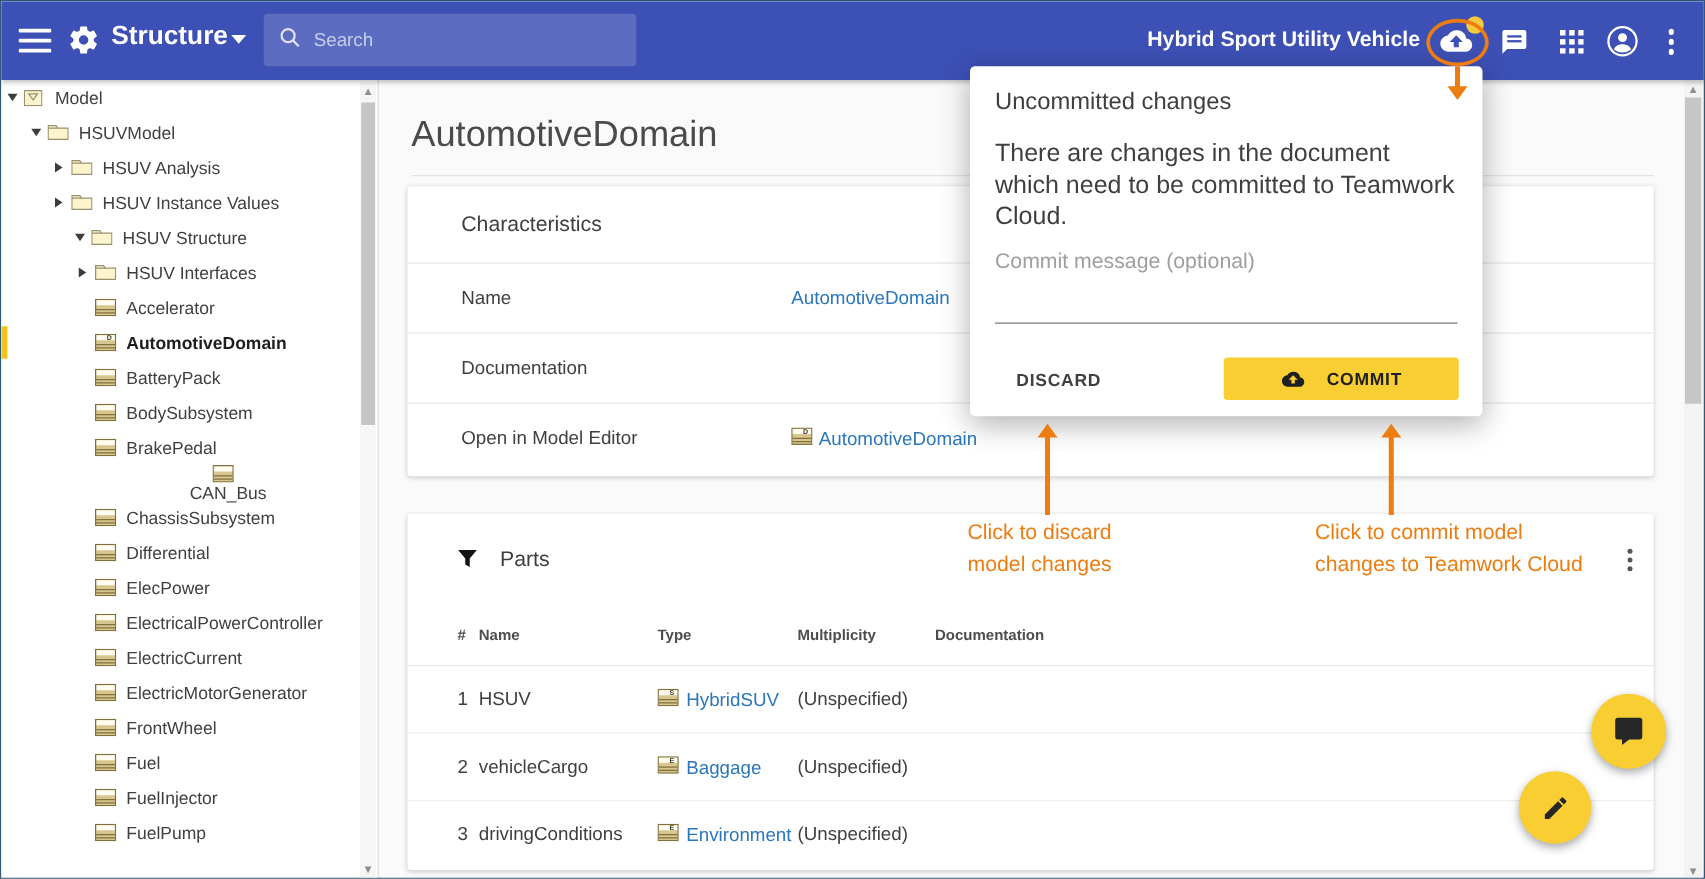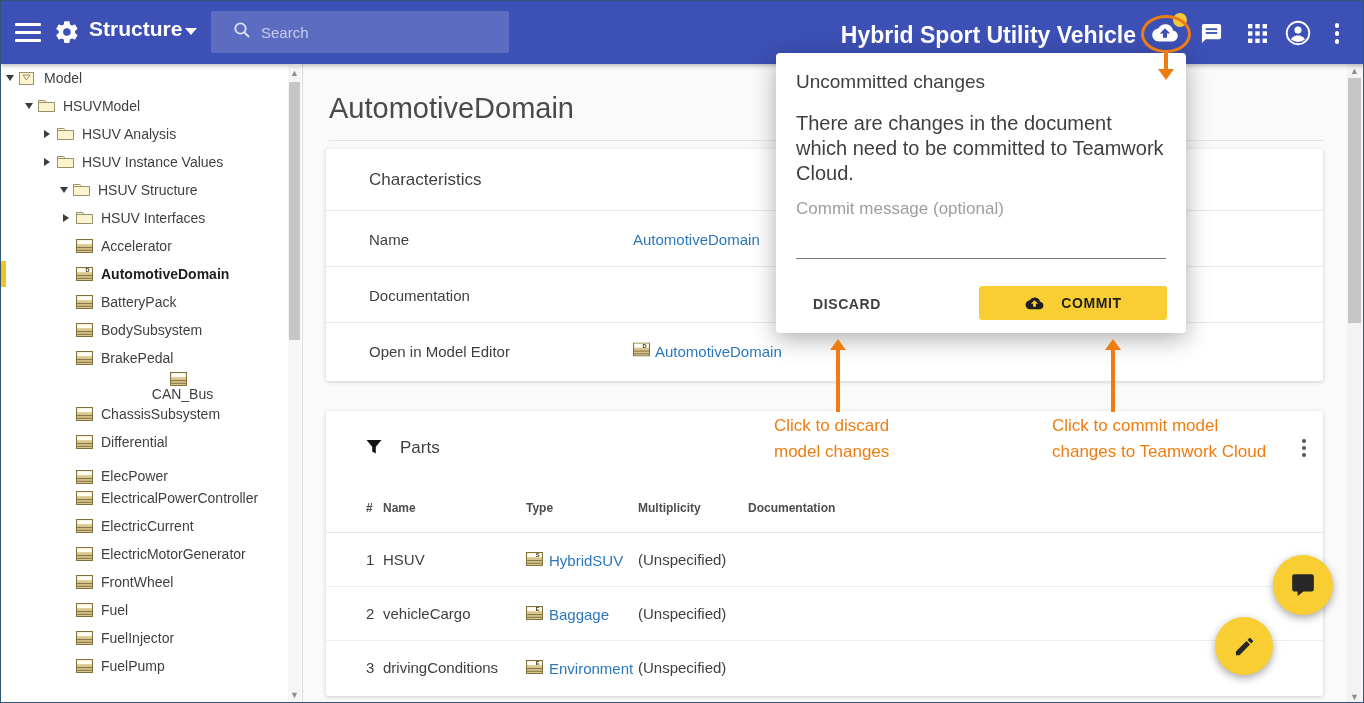--- a/index.html
+++ b/index.html
@@ -10,25 +10,25 @@
   
   .topbar { position:absolute; left:0; top:0; width:1364px; height:63px; background:#3D50B5;
             box-shadow:0 2px 4px rgba(0,0,0,0.25); z-index:30; }
   .hamburger { position:absolute; left:14px; top:22px; width:26px; height:19px; cursor:pointer; }
   .hamburger span { display:block; width:26px; height:3px; background:#fff; border-radius:1px; margin-bottom:5px; }
   .gear-btn { position:absolute; left:53px; top:18px; width:26px; height:26px; }
   .section-label { position:absolute; left:88px; top:16px; color:#fff; font-size:21px; font-weight:bold; }
   .section-caret { position:absolute; left:184px; top:27px; width:0; height:0;
                    border-left:6px solid transparent; border-right:6px solid transparent; border-top:7px solid #fff; }
   .searchbox { position:absolute; left:210px; top:10px; width:298px; height:42px; background:rgba(255,255,255,0.16);
-               border-radius:3px; display:flex; align-items:center; padding:0 22px; }
+               border-radius:3px; display:flex; align-items:center; padding:0 12px; }
   .searchbox input { flex:1; background:transparent; border:none; outline:none; color:#fff; font-size:15px;
                      margin-left:10px; font-family:inherit; }
   .searchbox input::placeholder { color:rgba(255,255,255,0.65); }
-  .doc-title { position:absolute; right:229px; top:21px; color:#fff; font-size:23px; font-weight:bold; white-space:nowrap; }
+  .doc-title { position:absolute; right:229px; top:21px; color:#fff; font-size:17px; font-weight:bold; white-space:nowrap; }
   .tb-icon { position:absolute; cursor:pointer; }
   .badge-dot { position:absolute; left:1172px; top:12px; width:14px; height:14px; border-radius:50%; background:#F5C93F; }
   .kebab-top { position:absolute; left:1333px; top:22px; width:6px; }
   .kebab-top i { display:block; width:4.5px; height:4.5px; border-radius:50%; background:#fff; margin:0 auto 3.5px; }
 
   
   .tree-panel { position:absolute; left:0; top:63px; width:302px; height:640px; background:#fff;
                 border-right:1px solid #DBDBDB; overflow:hidden; }
   .tree-item { position:relative; height:28px; display:flex; align-items:center; cursor:pointer; }
   .tree-item .expander { width:13px; display:inline-flex; align-items:center; flex:none; }
@@ -379,21 +379,21 @@
           <svg width="17" height="14" viewBox="0 0 17 14">
             <rect x="0.5" y="0.5" width="16" height="13" fill="#D9C68F" stroke="#80713F"></rect>
             <rect x="1.2" y="1.2" width="14.6" height="4" fill="#FFFDF2"></rect>
             <line x1="1" y1="8.6" x2="16" y2="8.6" stroke="#80713F"></line>
             <line x1="1" y1="11.3" x2="16" y2="11.3" stroke="#80713F"></line>
           </svg>
         </span>
     <span class="tree-label">Differential</span>
   </div>
 
-  <div class="tree-item" style="padding-left: 62px; align-items: flex-end;">
+  <div class="tree-item" style="padding-left: 62px;">
     <span class="expander">
           <i></i>
         </span>
     <span class="tree-icon">
           <svg width="17" height="14" viewBox="0 0 17 14">
             <rect x="0.5" y="0.5" width="16" height="13" fill="#D9C68F" stroke="#80713F"></rect>
             <rect x="1.2" y="1.2" width="14.6" height="4" fill="#FFFDF2"></rect>
             <line x1="1" y1="8.6" x2="16" y2="8.6" stroke="#80713F"></line>
             <line x1="1" y1="11.3" x2="16" y2="11.3" stroke="#80713F"></line>
           </svg>

